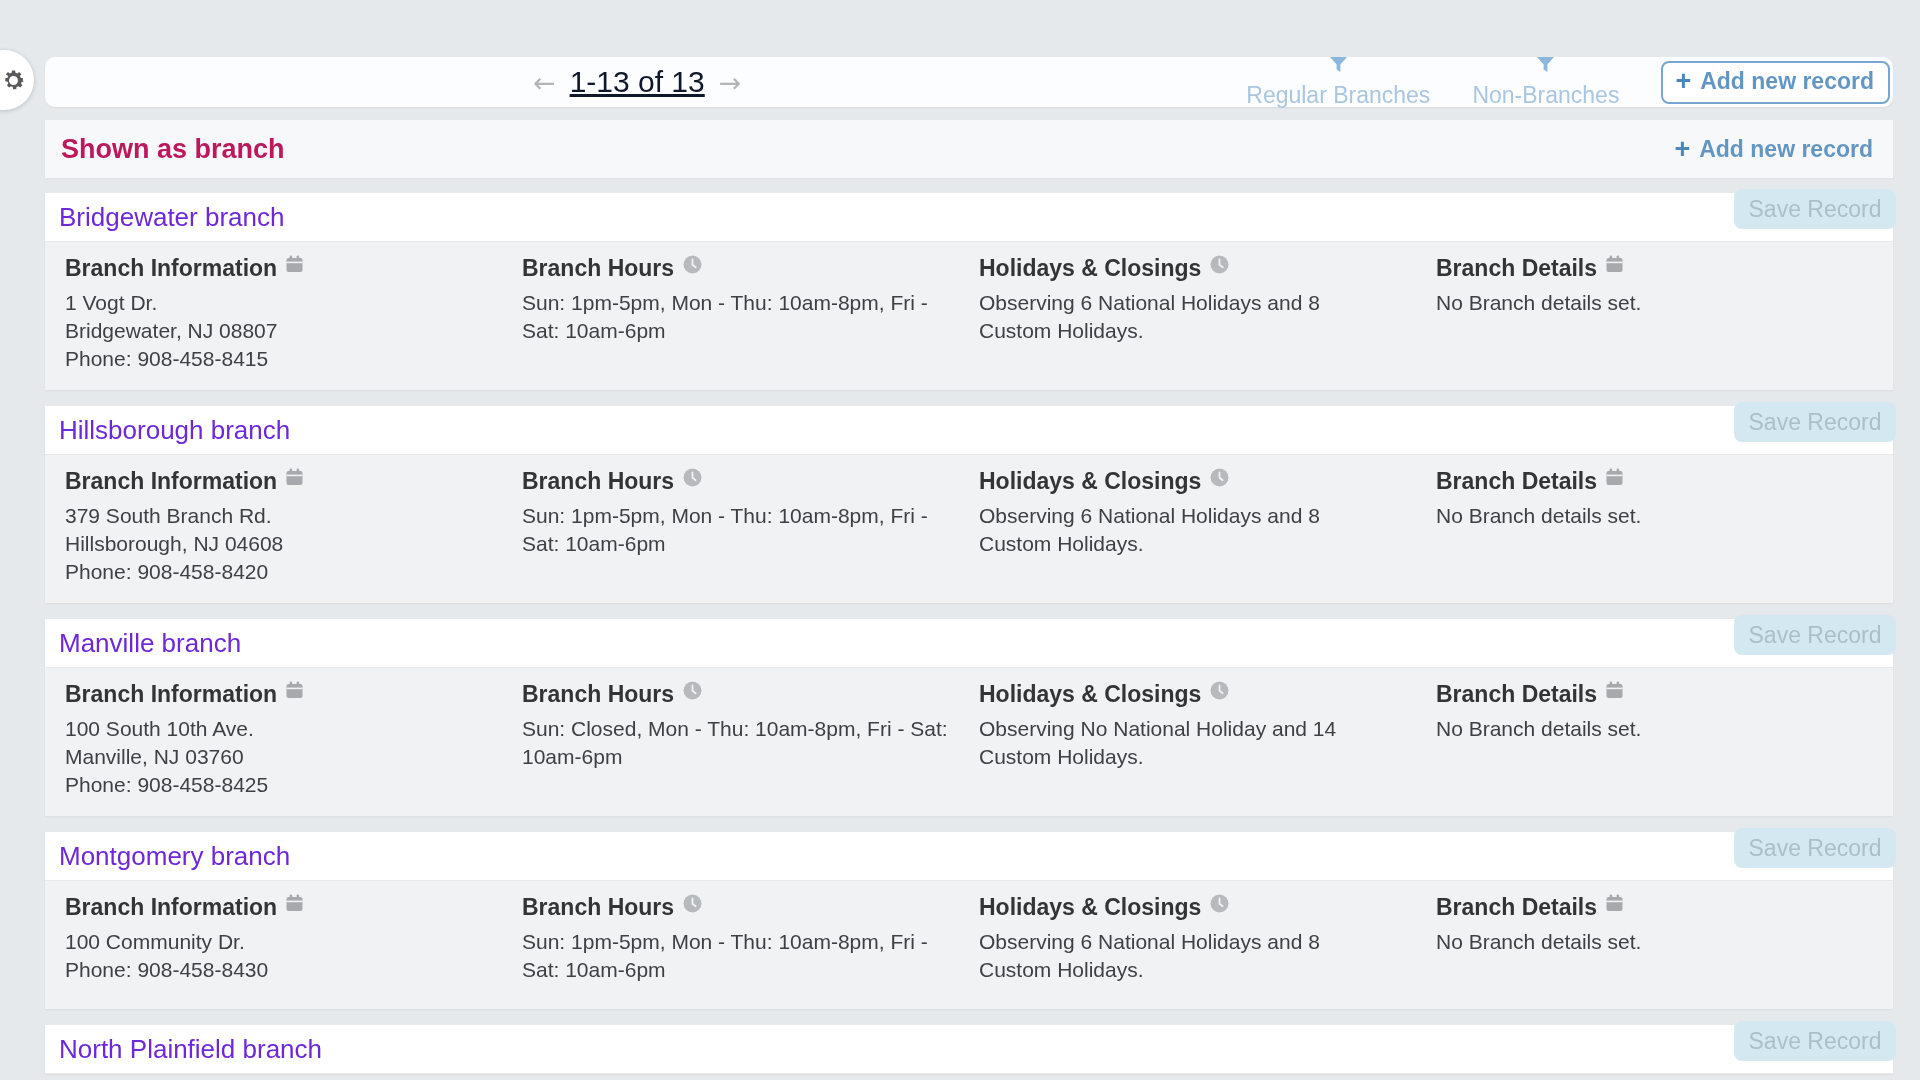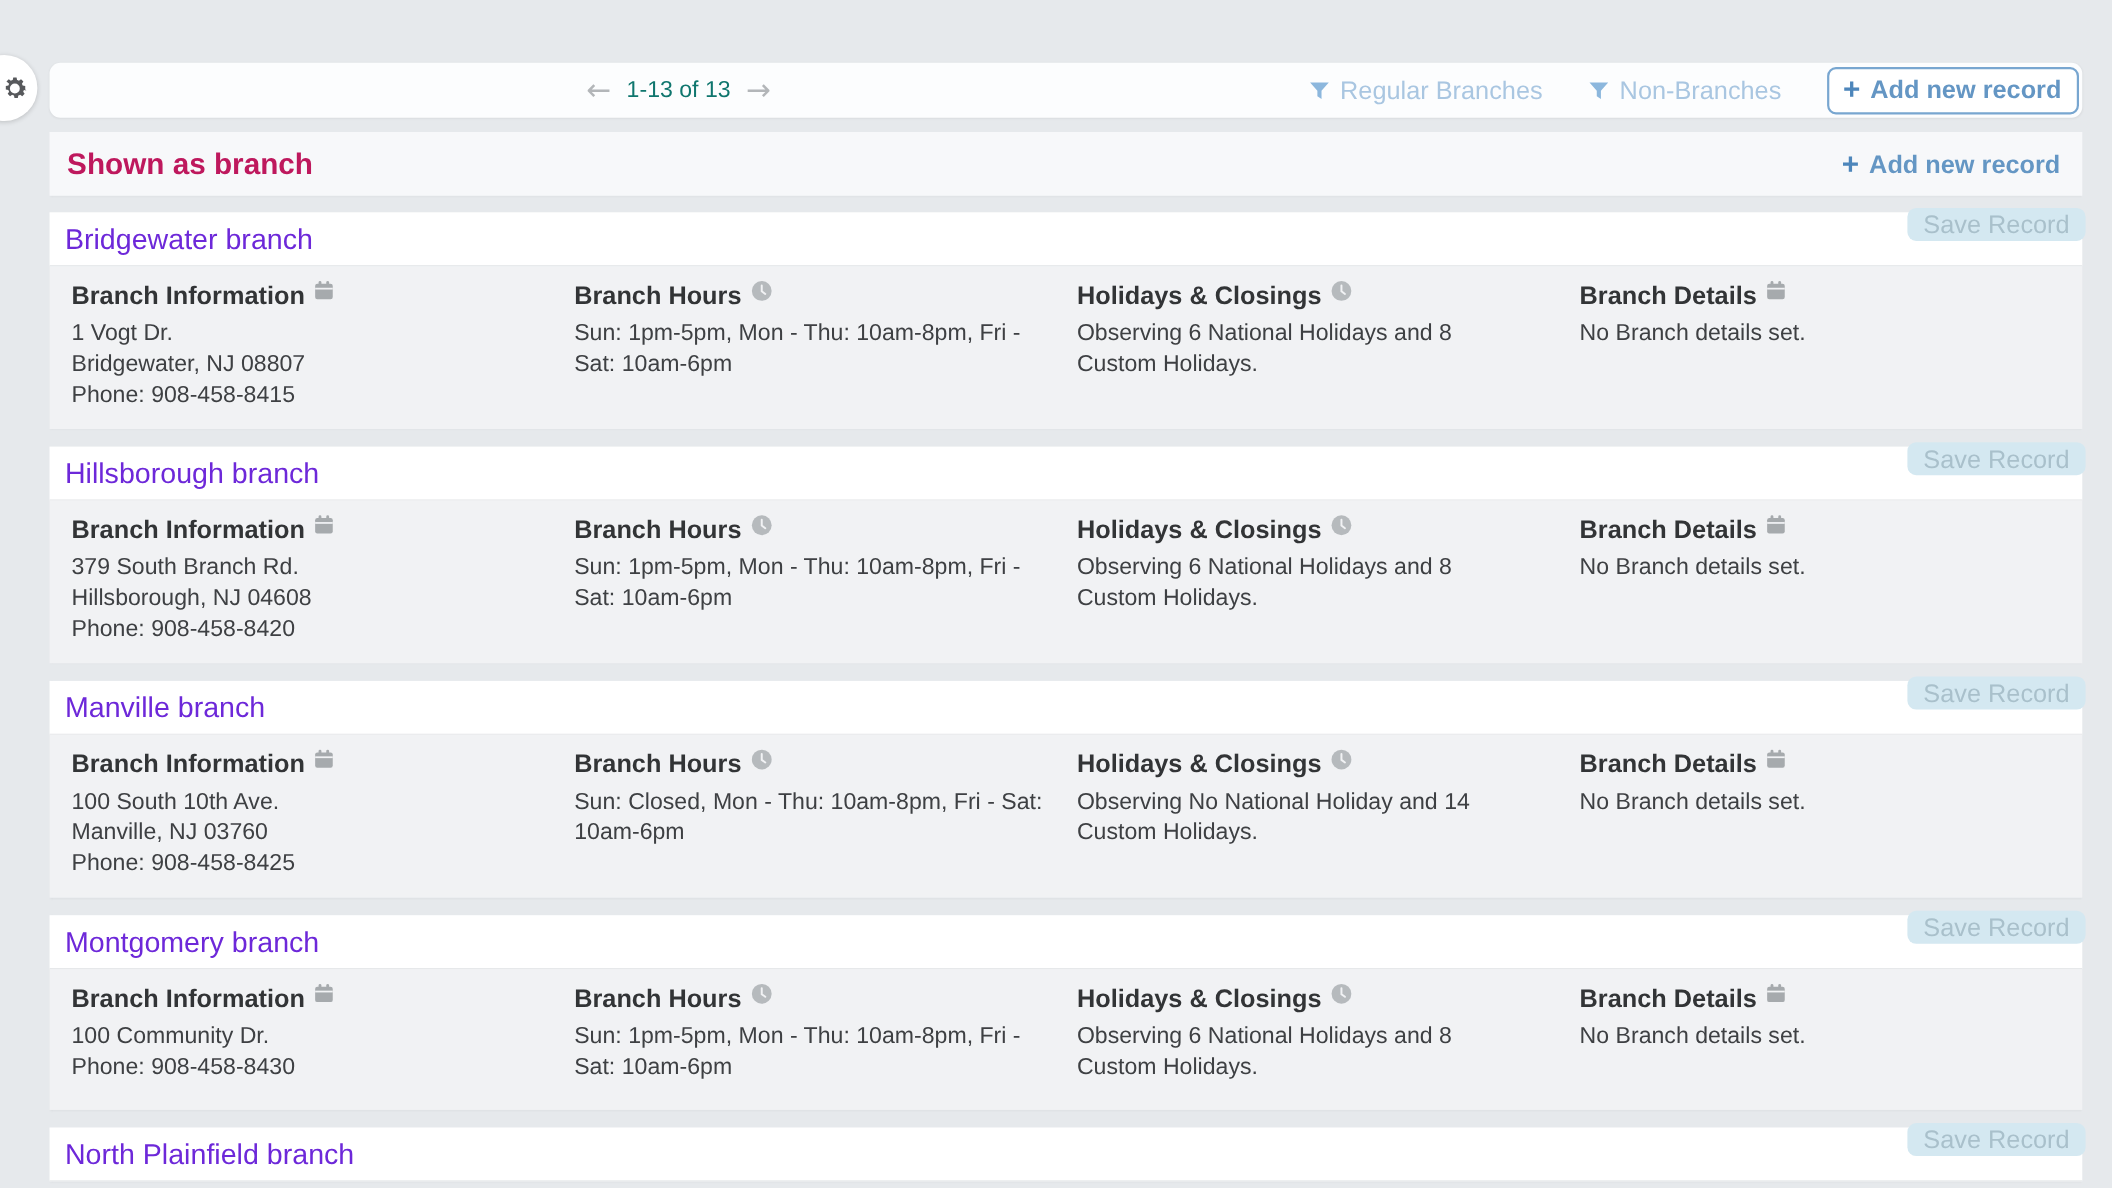--- a/index.html
+++ b/index.html
@@ -19,23 +19,23 @@
 
   .main{position:absolute;left:45px;top:57px;width:1848px;}
 
   
   .toolbar{
     position:relative;height:50px;background:#fcfdfe;border-radius:10px;
     box-shadow:0 1px 2px rgba(0,0,0,.05);margin-bottom:13px;
   }
   .pagination{position:absolute;left:488px;top:0;height:100%;display:flex;align-items:center;gap:14px;}
   .page-arrow{font-family:"DejaVu Sans",sans-serif;font-size:27px;color:#b3b6b9;line-height:1;background:none;border:none;padding:0;cursor:pointer;}
-  .page-label{font-size:21px;color:#0f766e;}
+  .page-label{font-size:30px;color:#0f172a;text-decoration:underline;}
   .toolbar-right{position:absolute;right:3px;top:0;height:100%;display:flex;align-items:center;gap:42px;}
-  .filter-link{display:flex;align-items:center;gap:9px;background:none;border:none;padding:0;cursor:pointer;}
+  .filter-link{display:flex;align-items:center;gap:9px;background:none;border:none;padding:0;cursor:pointer;flex-direction:column;}
   .filter-link svg{width:19px;height:17px;fill:#8cb7dd;}
   .filter-label{font-size:23px;color:#a9c6e1;}
   .add-btn{
     display:flex;align-items:center;gap:9px;background:#ffffff;border:2px solid #78a6d0;
     border-radius:8px;padding:5px 14px 7px 12px;cursor:pointer;
   }
   .plus{font-size:27px;font-weight:800;color:#4d86bb;line-height:1;}
   .add-label{font-size:23px;color:#6496c4;font-weight:bold;}
 
   
@@ -48,21 +48,21 @@
   .add-link{display:flex;align-items:center;gap:9px;background:none;border:none;margin-right:14px;cursor:pointer;}
 
   
   .card{margin-bottom:16px;box-shadow:0 1px 2px rgba(0,0,0,.05);}
   .card-header{
     position:relative;height:48px;background:#ffffff;border-bottom:1px solid #e6e8ea;
     display:flex;align-items:center;
   }
   .branch-name{margin:0 0 0 14px;font-size:26px;font-weight:400;color:#6d28d9;}
   .save-btn{
-    position:absolute;right:-3px;top:-4px;width:162px;height:30px;
+    position:absolute;right:-3px;top:-4px;width:162px;height:40px;
     background:#d4e8f1;border:none;border-radius:8px;
     font-size:23px;color:#a9c0cb;cursor:default;font-family:inherit;
   }
   .card-body{
     background:#f1f2f4;display:grid;grid-template-columns:repeat(4,1fr);
     padding:13px 0 17px 20px;min-height:98px;
   }
   .col-heading{margin:0 0 7px 0;font-size:23px;font-weight:700;color:#323436;display:flex;align-items:flex-start;gap:9px;}
   .col-heading svg{flex:0 0 auto;}
   .col-text{margin:0;font-size:21px;line-height:28px;color:#3e4043;max-width:435px;}

